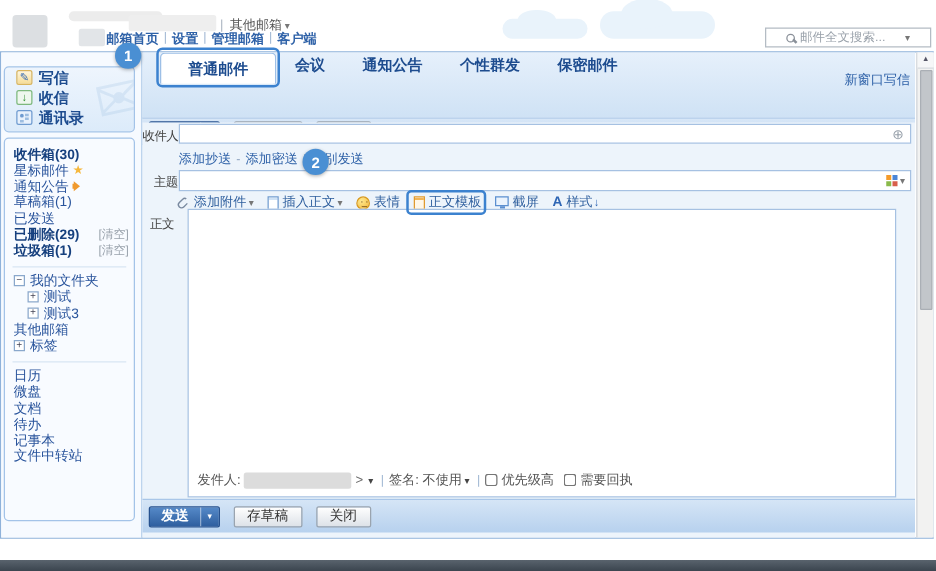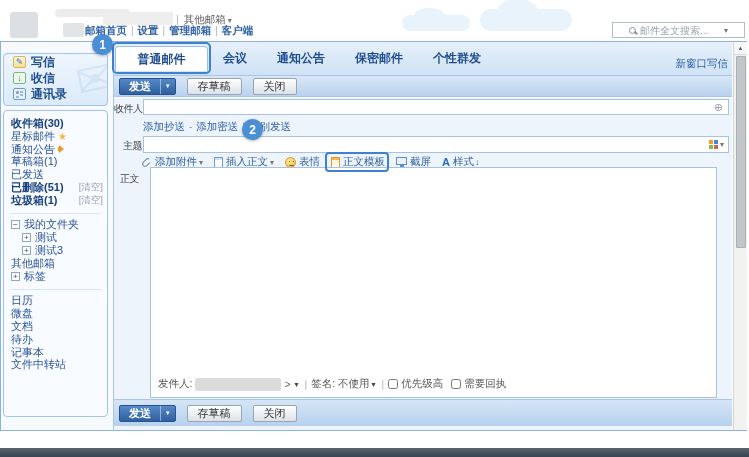--- a/index.html
+++ b/index.html
@@ -52,21 +52,21 @@
   .star { color:#f6b83d; font-size:10px; margin-left:3px; }
   .spk { display:inline-flex; align-items:center; margin-left:3px; }
   .spk i { width:3px; height:4px; background:#f09a2e; display:inline-block; }
   .spk b { width:0; height:0; border:4px solid transparent; border-right:5px solid #f09a2e; display:inline-block; margin-left:-2px; transform:rotate(180deg); }
   .divider { border-top:1px solid #d8e6f4; margin:6px 6px 5px; }
   .exp { flex:none; width:9px; height:9px; border:1px solid #8aa8cc; background:#fff; font-size:8px; line-height:7px; text-align:center; color:#445; margin-right:4px; font-family:"Liberation Mono","DejaVu Sans Mono",monospace; }
   .indent { padding-left:18px; }
 
   
   .main { position:absolute; left:112px; top:0; right:14px; height:388px; border-left:1px solid #a9c6e8; }
-  .tab-strip { position:relative; height:34px; background:linear-gradient(#e6f0fb,#cfe2f5); border-bottom:1px solid #a9c6e8; display:flex; align-items:center; padding-left:1px; }
+  .tab-strip { position:relative; height:53px; background:linear-gradient(#e6f0fb,#cfe2f5); border-bottom:1px solid #a9c6e8; display:flex; align-items:flex-start; padding-left:14px; }
   .tab { height:20px; line-height:20px; padding:0 15px; font-size:12px; font-weight:bold; color:#1d4c8f; cursor:pointer; margin-bottom:1px; white-space:nowrap; }
   .tab-active-wrap { position:relative; }
   .tab-active { width:93px; height:25px; background:#fff; border:1px solid #9dbfe6; border-bottom:none; border-radius:4px 4px 0 0; display:flex; align-items:center; justify-content:center; font-size:12px; font-weight:bold; color:#1d4c8f; cursor:pointer; }
   .anno-rect { position:absolute; left:-3px; right:-3px; top:-4px; bottom:-3px; border:2px solid #3c82cf; border-radius:5px; pointer-events:none; z-index:6; }
   .new-window { position:absolute; right:4px; top:15px; font-size:10.5px; color:#2f62a8; text-decoration:none; cursor:pointer; }
 
   .toolbar-band { height:21px; background:linear-gradient(#d8e7f7,#b9d2ee); border-bottom:1px solid #aac6e8; display:flex; align-items:center; padding-left:5px; }
   .btn-send { display:flex; align-items:stretch; height:17px; background:linear-gradient(#5589c8,#2f5f9f); border:1px solid #27528f; border-radius:2px; color:#fff; font-size:11px; font-weight:bold; cursor:pointer; }
   .btn-send .lbl { padding:0 9px; line-height:15px; }
   .btn-send .dd { border-left:1px solid rgba(255,255,255,.45); padding:0 5px; display:flex; align-items:center; font-size:7px; }
@@ -188,21 +188,21 @@
               <b></b>
             </span>
         </div>
         <div class="f-row">
           <span>草稿箱(1)</span>
         </div>
         <div class="f-row">
           <span>已发送</span>
         </div>
         <div class="f-row bold">
-          <span>已删除(51)</span>
+          <span>已删除(29)</span>
           <span class="f-clear">[清空]</span>
         </div>
         <div class="f-row bold">
           <span>垃圾箱(1)</span>
           <span class="f-clear">[清空]</span>
         </div>
 
         <div class="divider"></div>
 
         <div class="f-row">
@@ -251,22 +251,22 @@
     <div class="main">
       <div class="tab-strip">
         <div class="tab-active-wrap">
           <div class="tab-active">
             <span>普通邮件</span>
           </div>
           <div class="anno-rect"></div>
         </div>
         <div class="tab"><span>会议</span></div>
         <div class="tab"><span>通知公告</span></div>
+        <div class="tab"><span>个性群发</span></div>
         <div class="tab"><span>保密邮件</span></div>
-        <div class="tab"><span>个性群发</span></div>
         <a class="new-window">新窗口写信</a>
       </div>
 
       <div class="toolbar-band">
         <div class="btn-send">
           <span class="lbl">发送</span>
           <span class="dd">▾</span>
         </div>
         <div class="btn-grey">存草稿</div>
         <div class="btn-grey">关闭</div>

